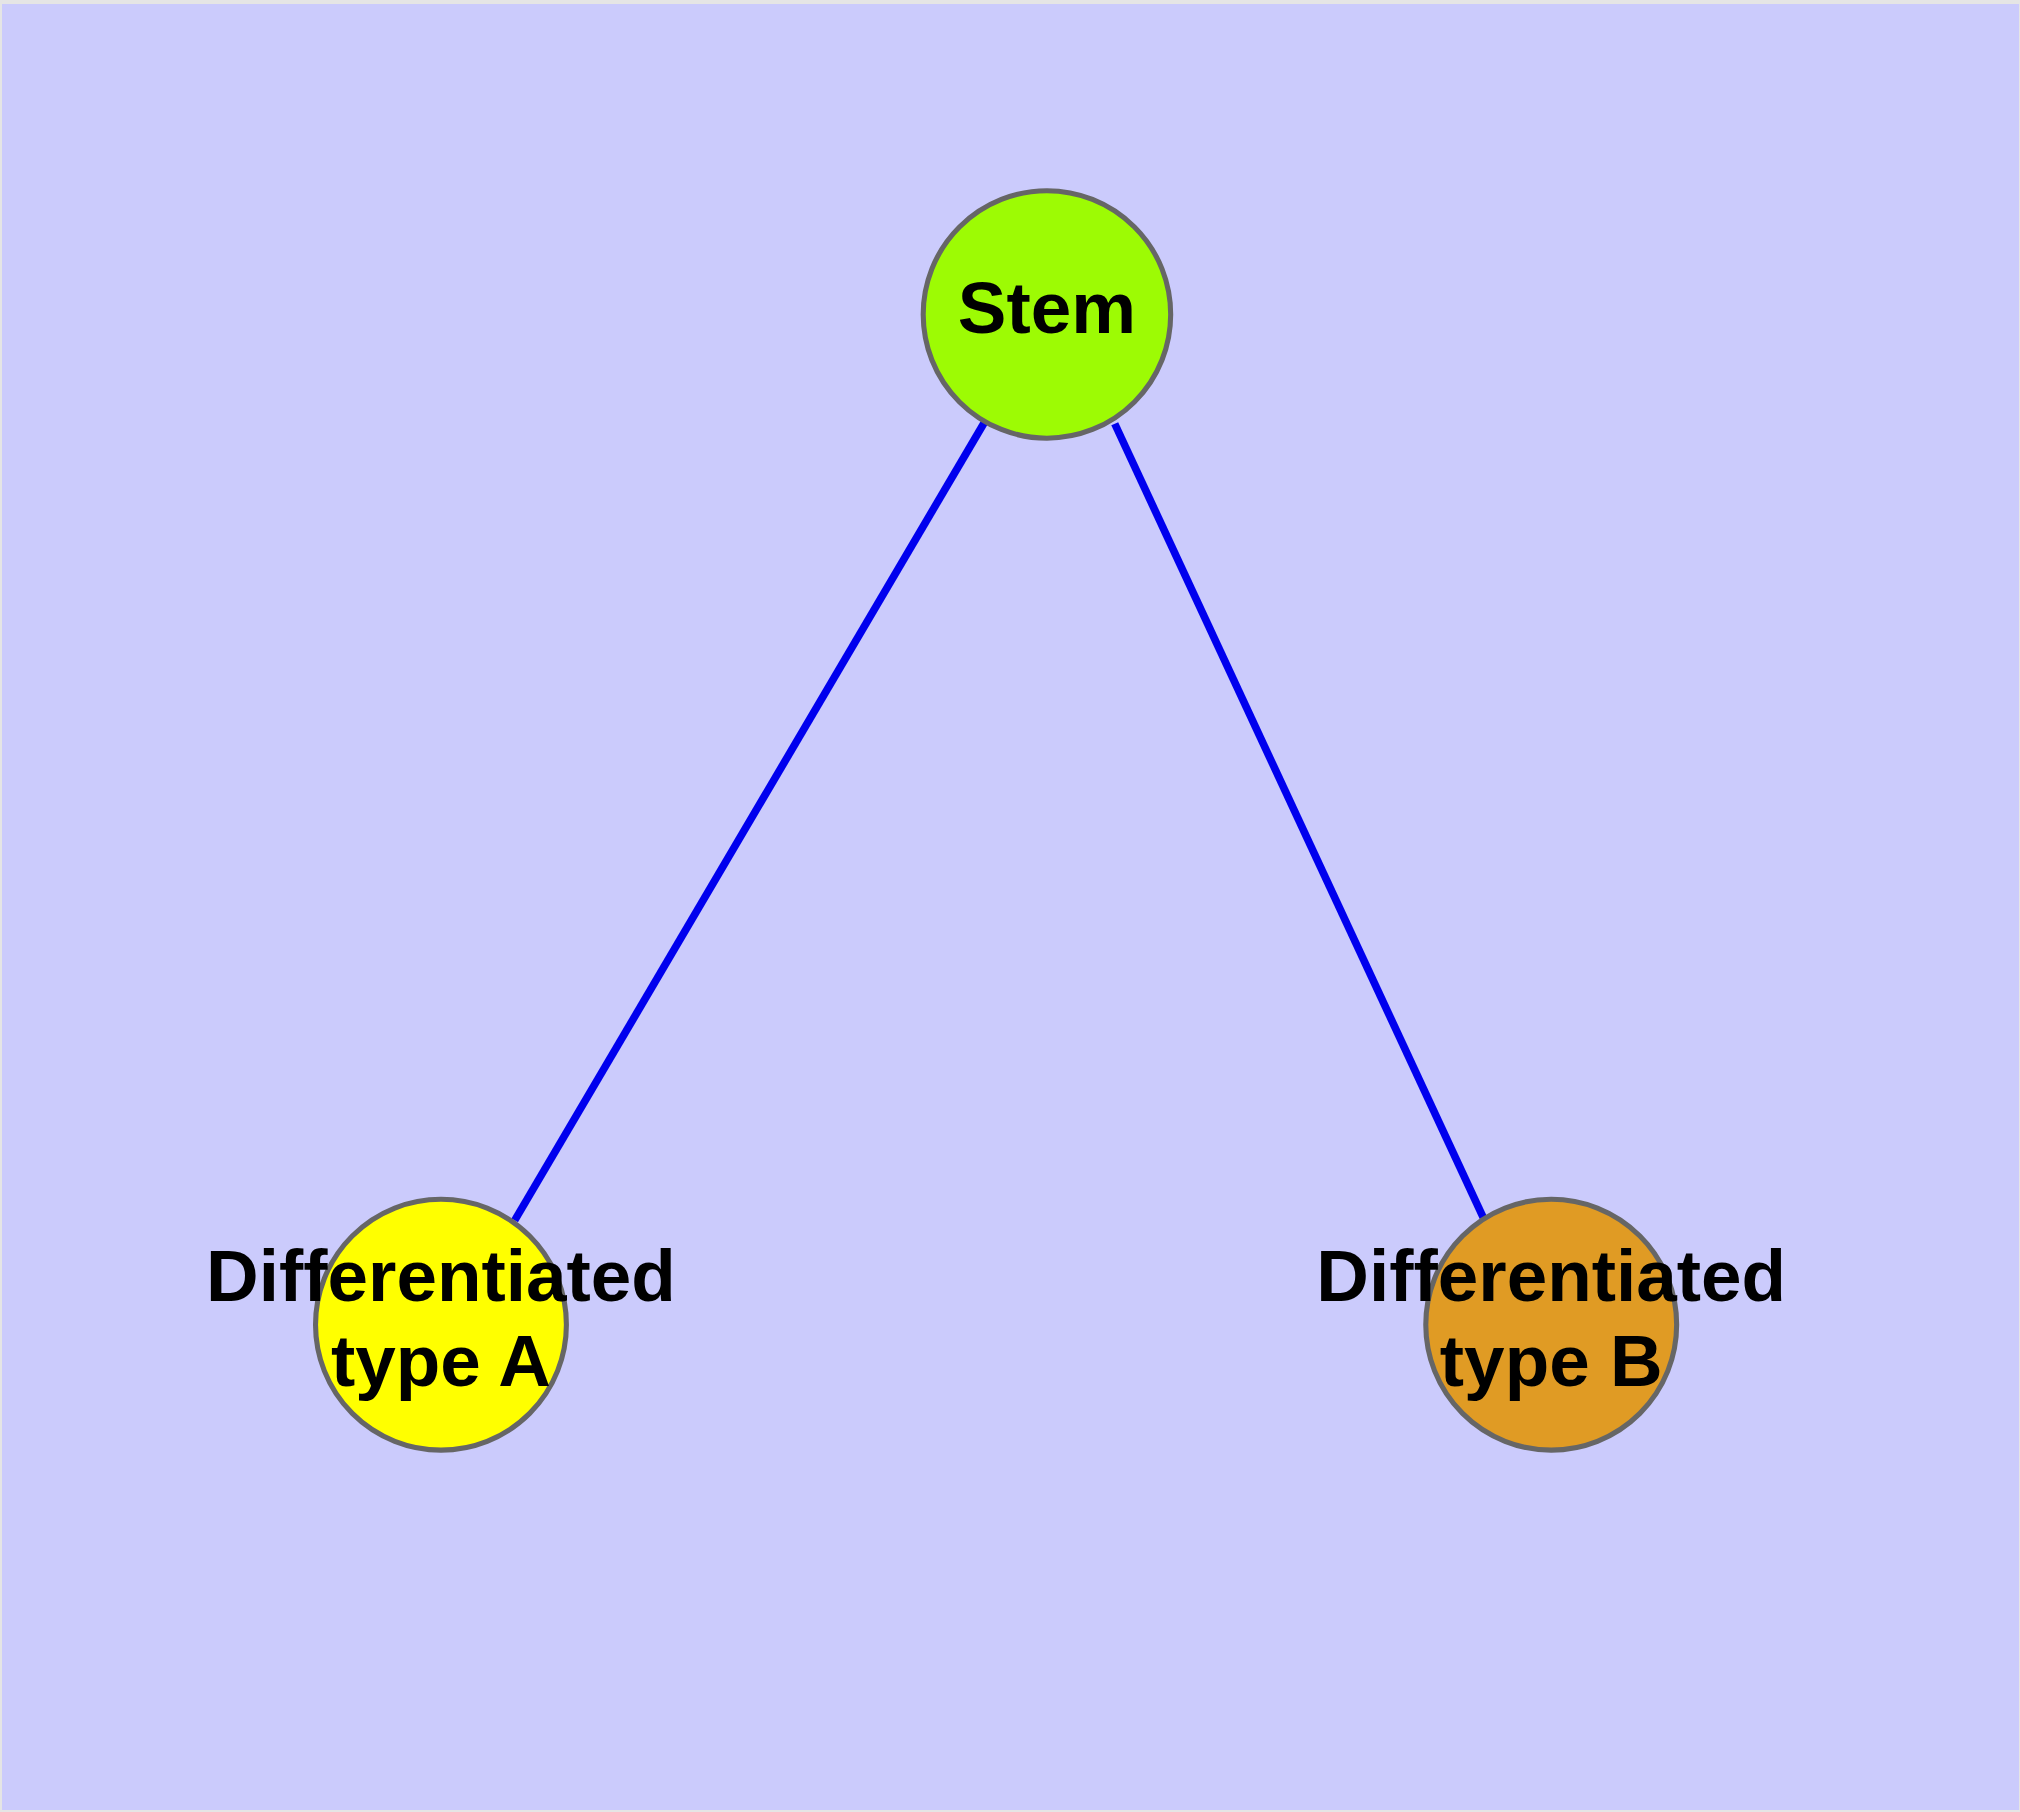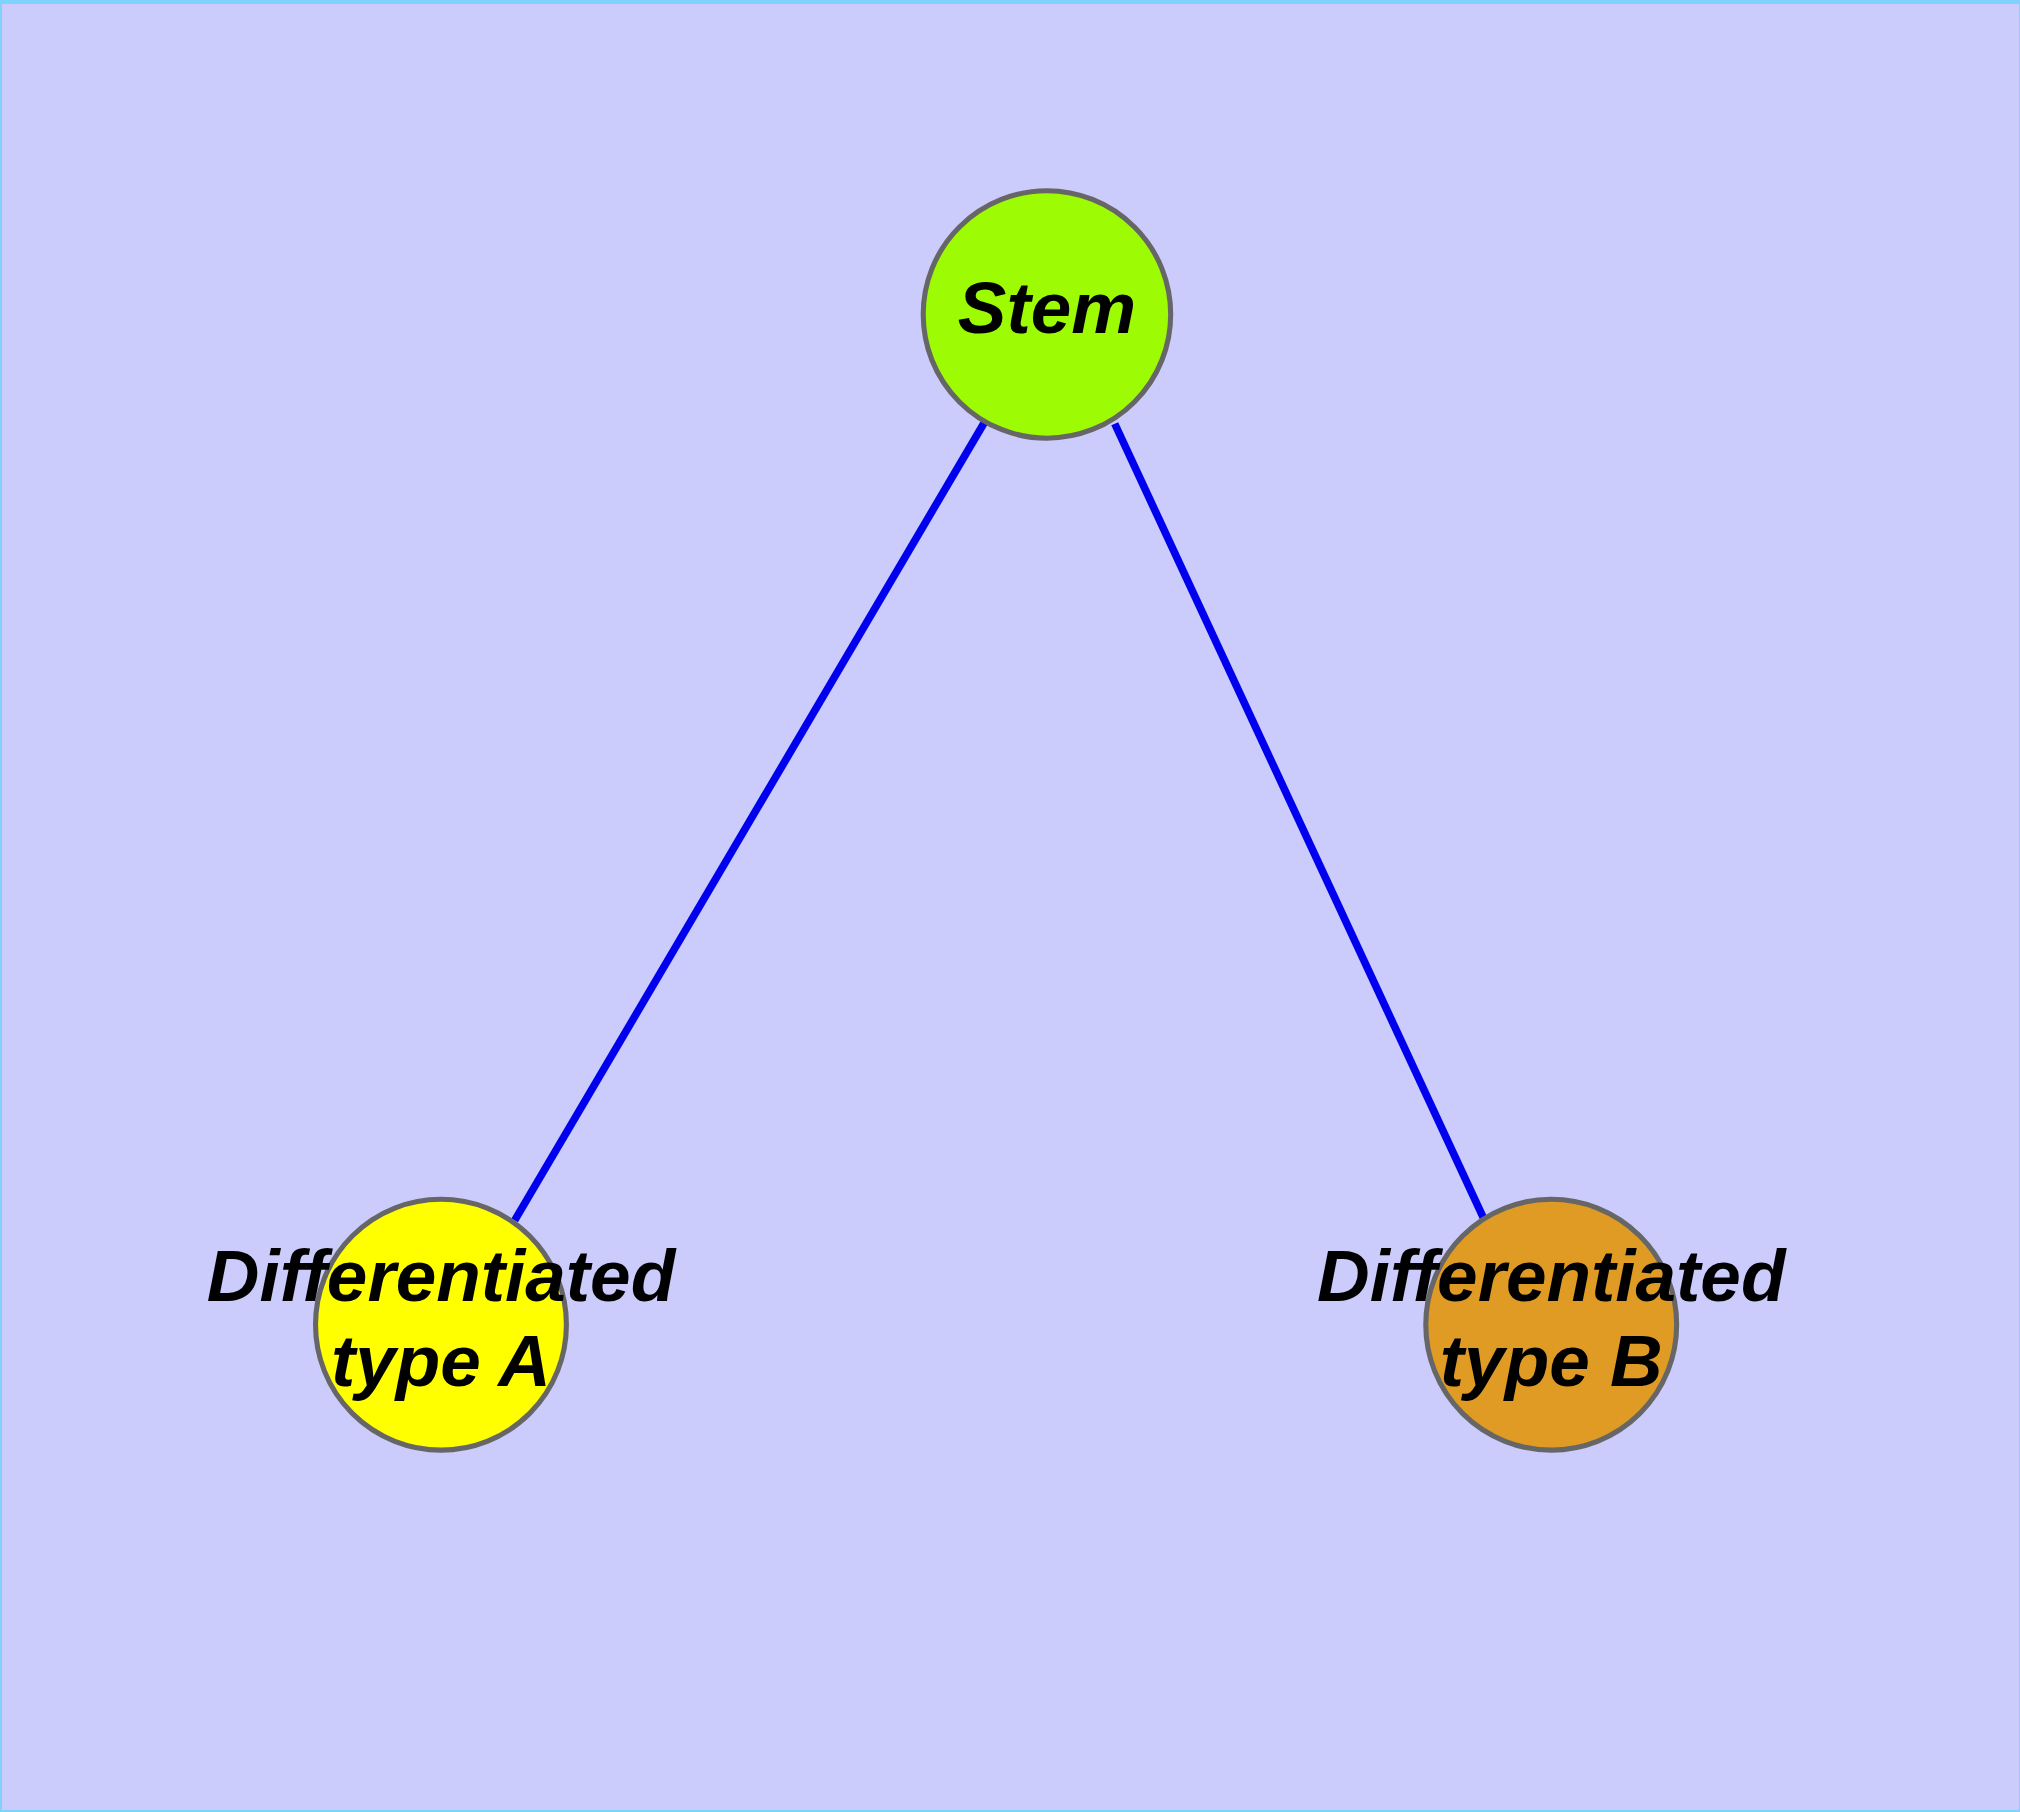--- a/index.html
+++ b/index.html
@@ -9,22 +9,21 @@
     background: #ffffff;
   }
   body {
     font-family: "Liberation Sans", sans-serif;
   }
   #canvas {
     position: relative;
     width: 2021px;
     height: 1812px;
     overflow: hidden;
-    background: #7dd3fc;
-    font-style: italic;
+    background: #e5e5e5;
   }
   #plot-area {
     position: absolute;
     left: 1.7px;
     top: 4.2px;
     width: 2017px;
     height: 1806px;
     background: #cbcbfc;
   }
   #graph-svg {

